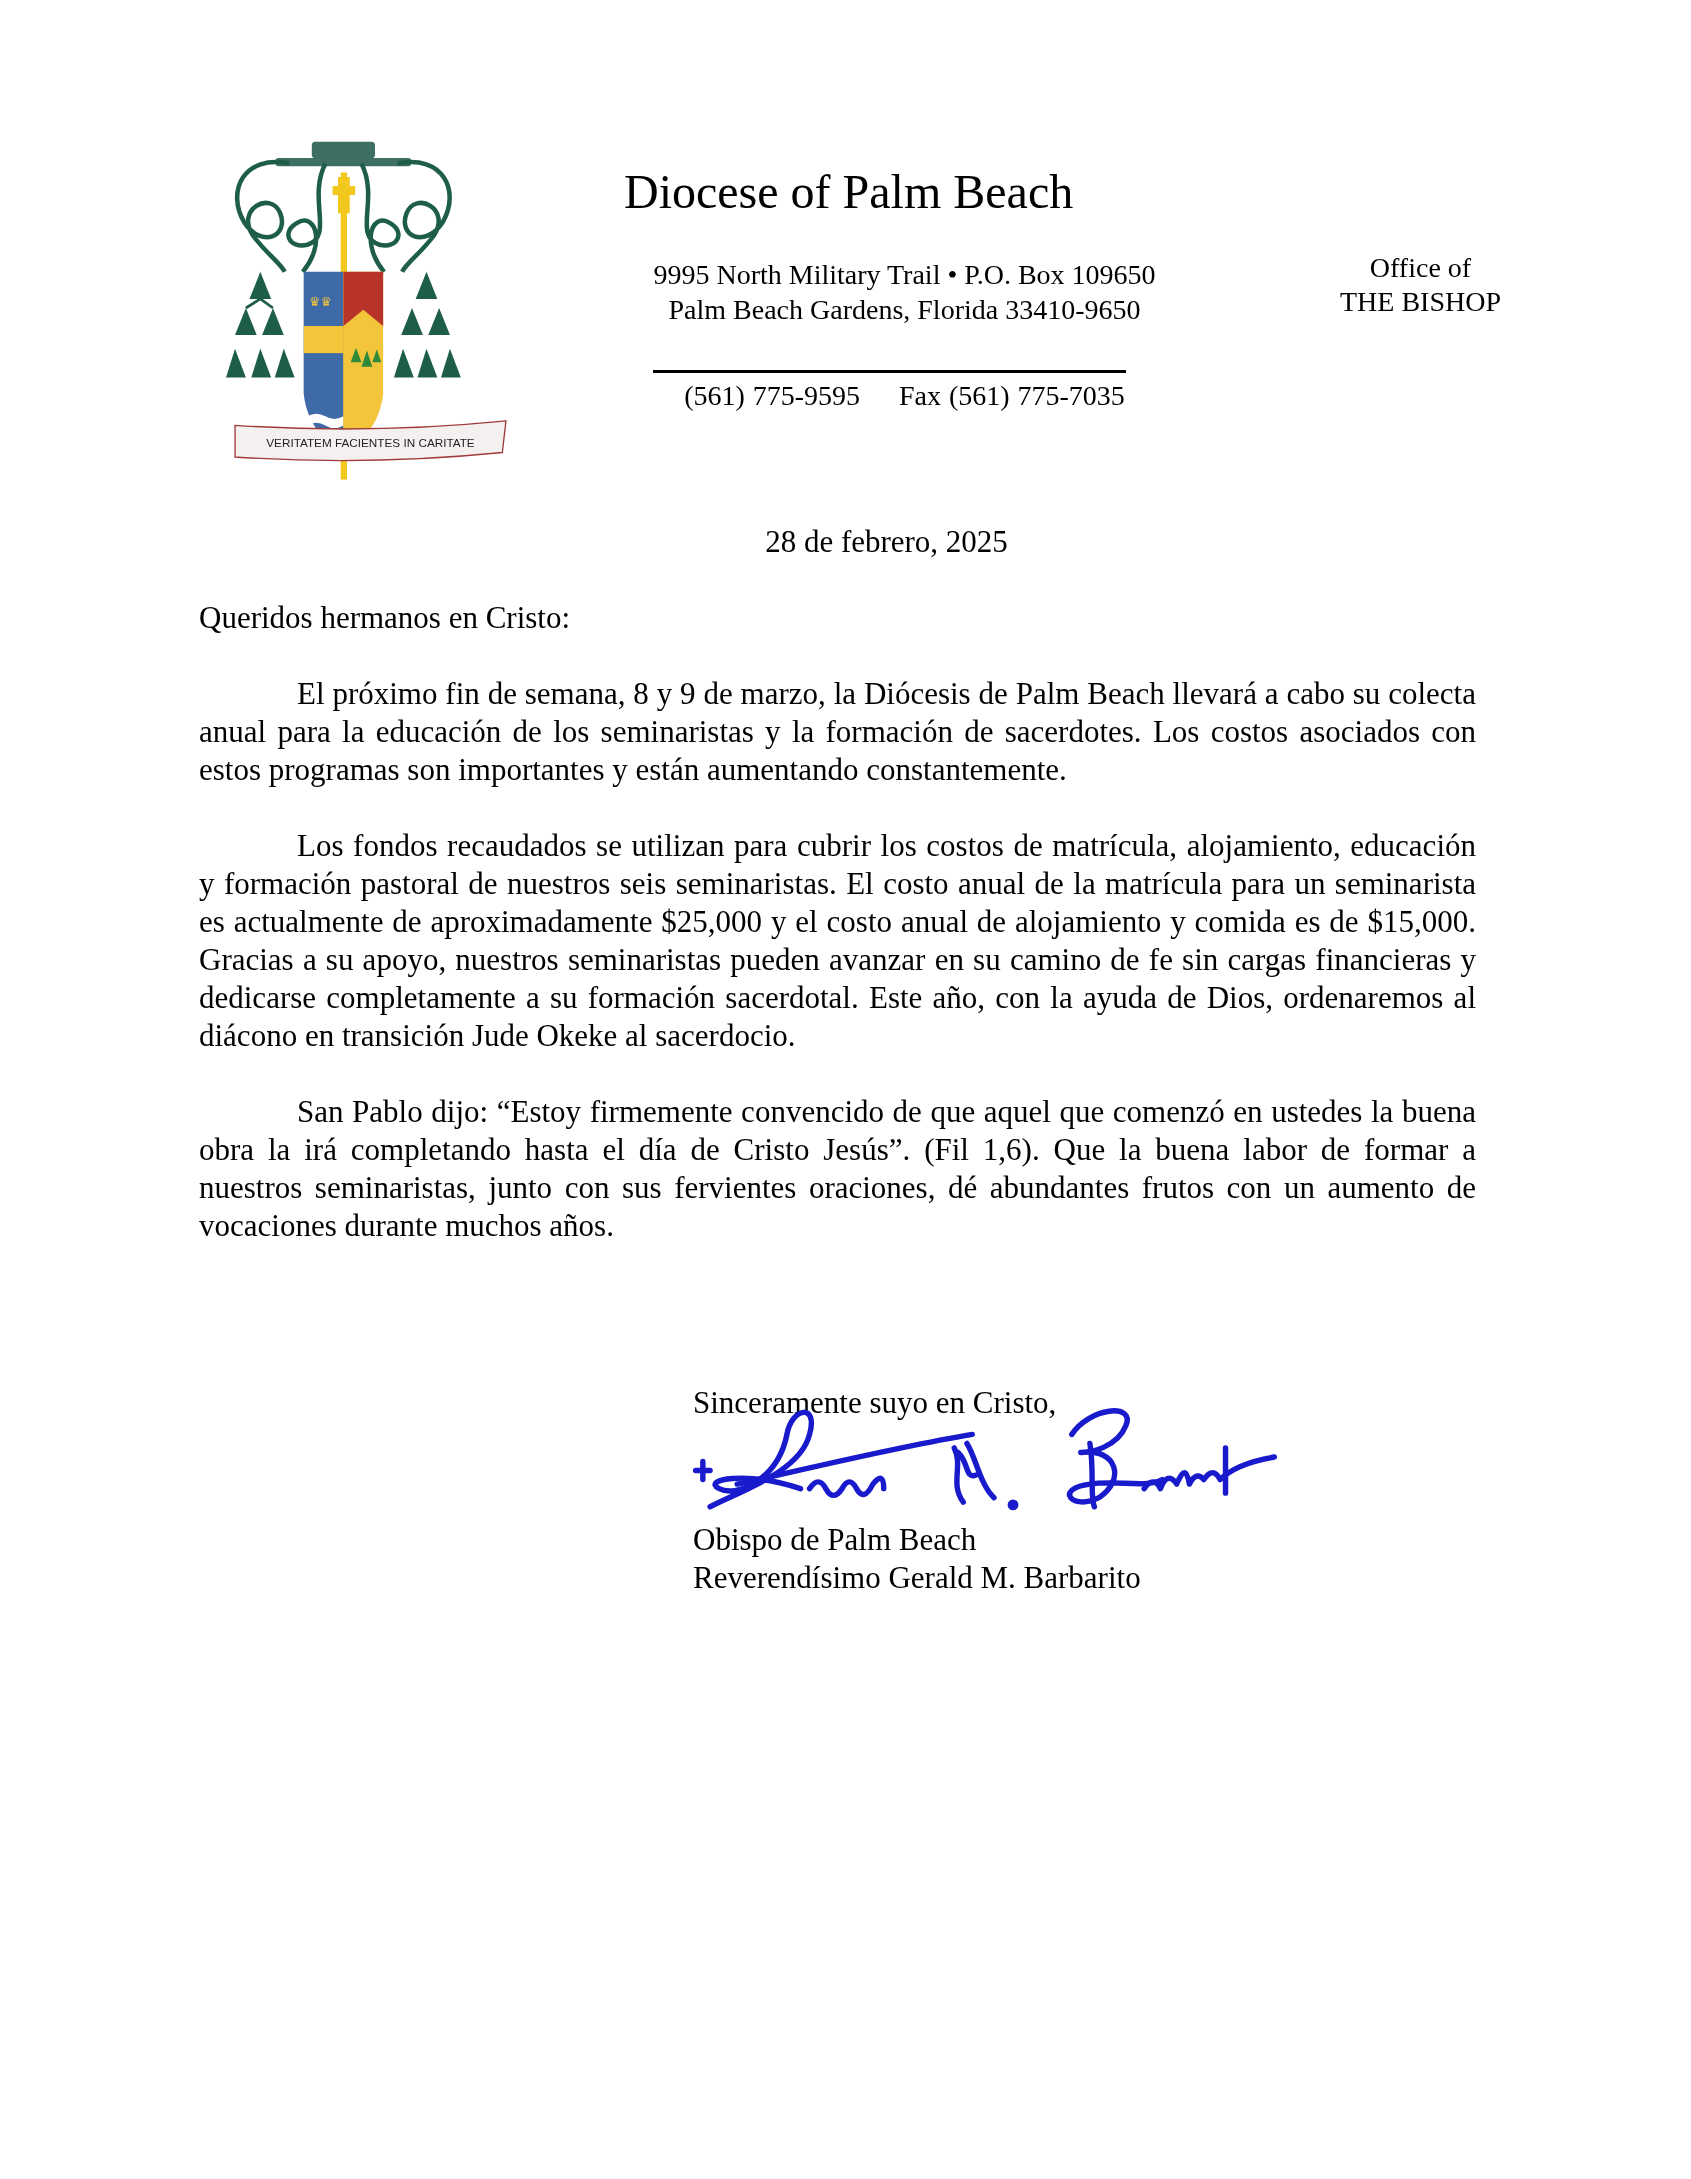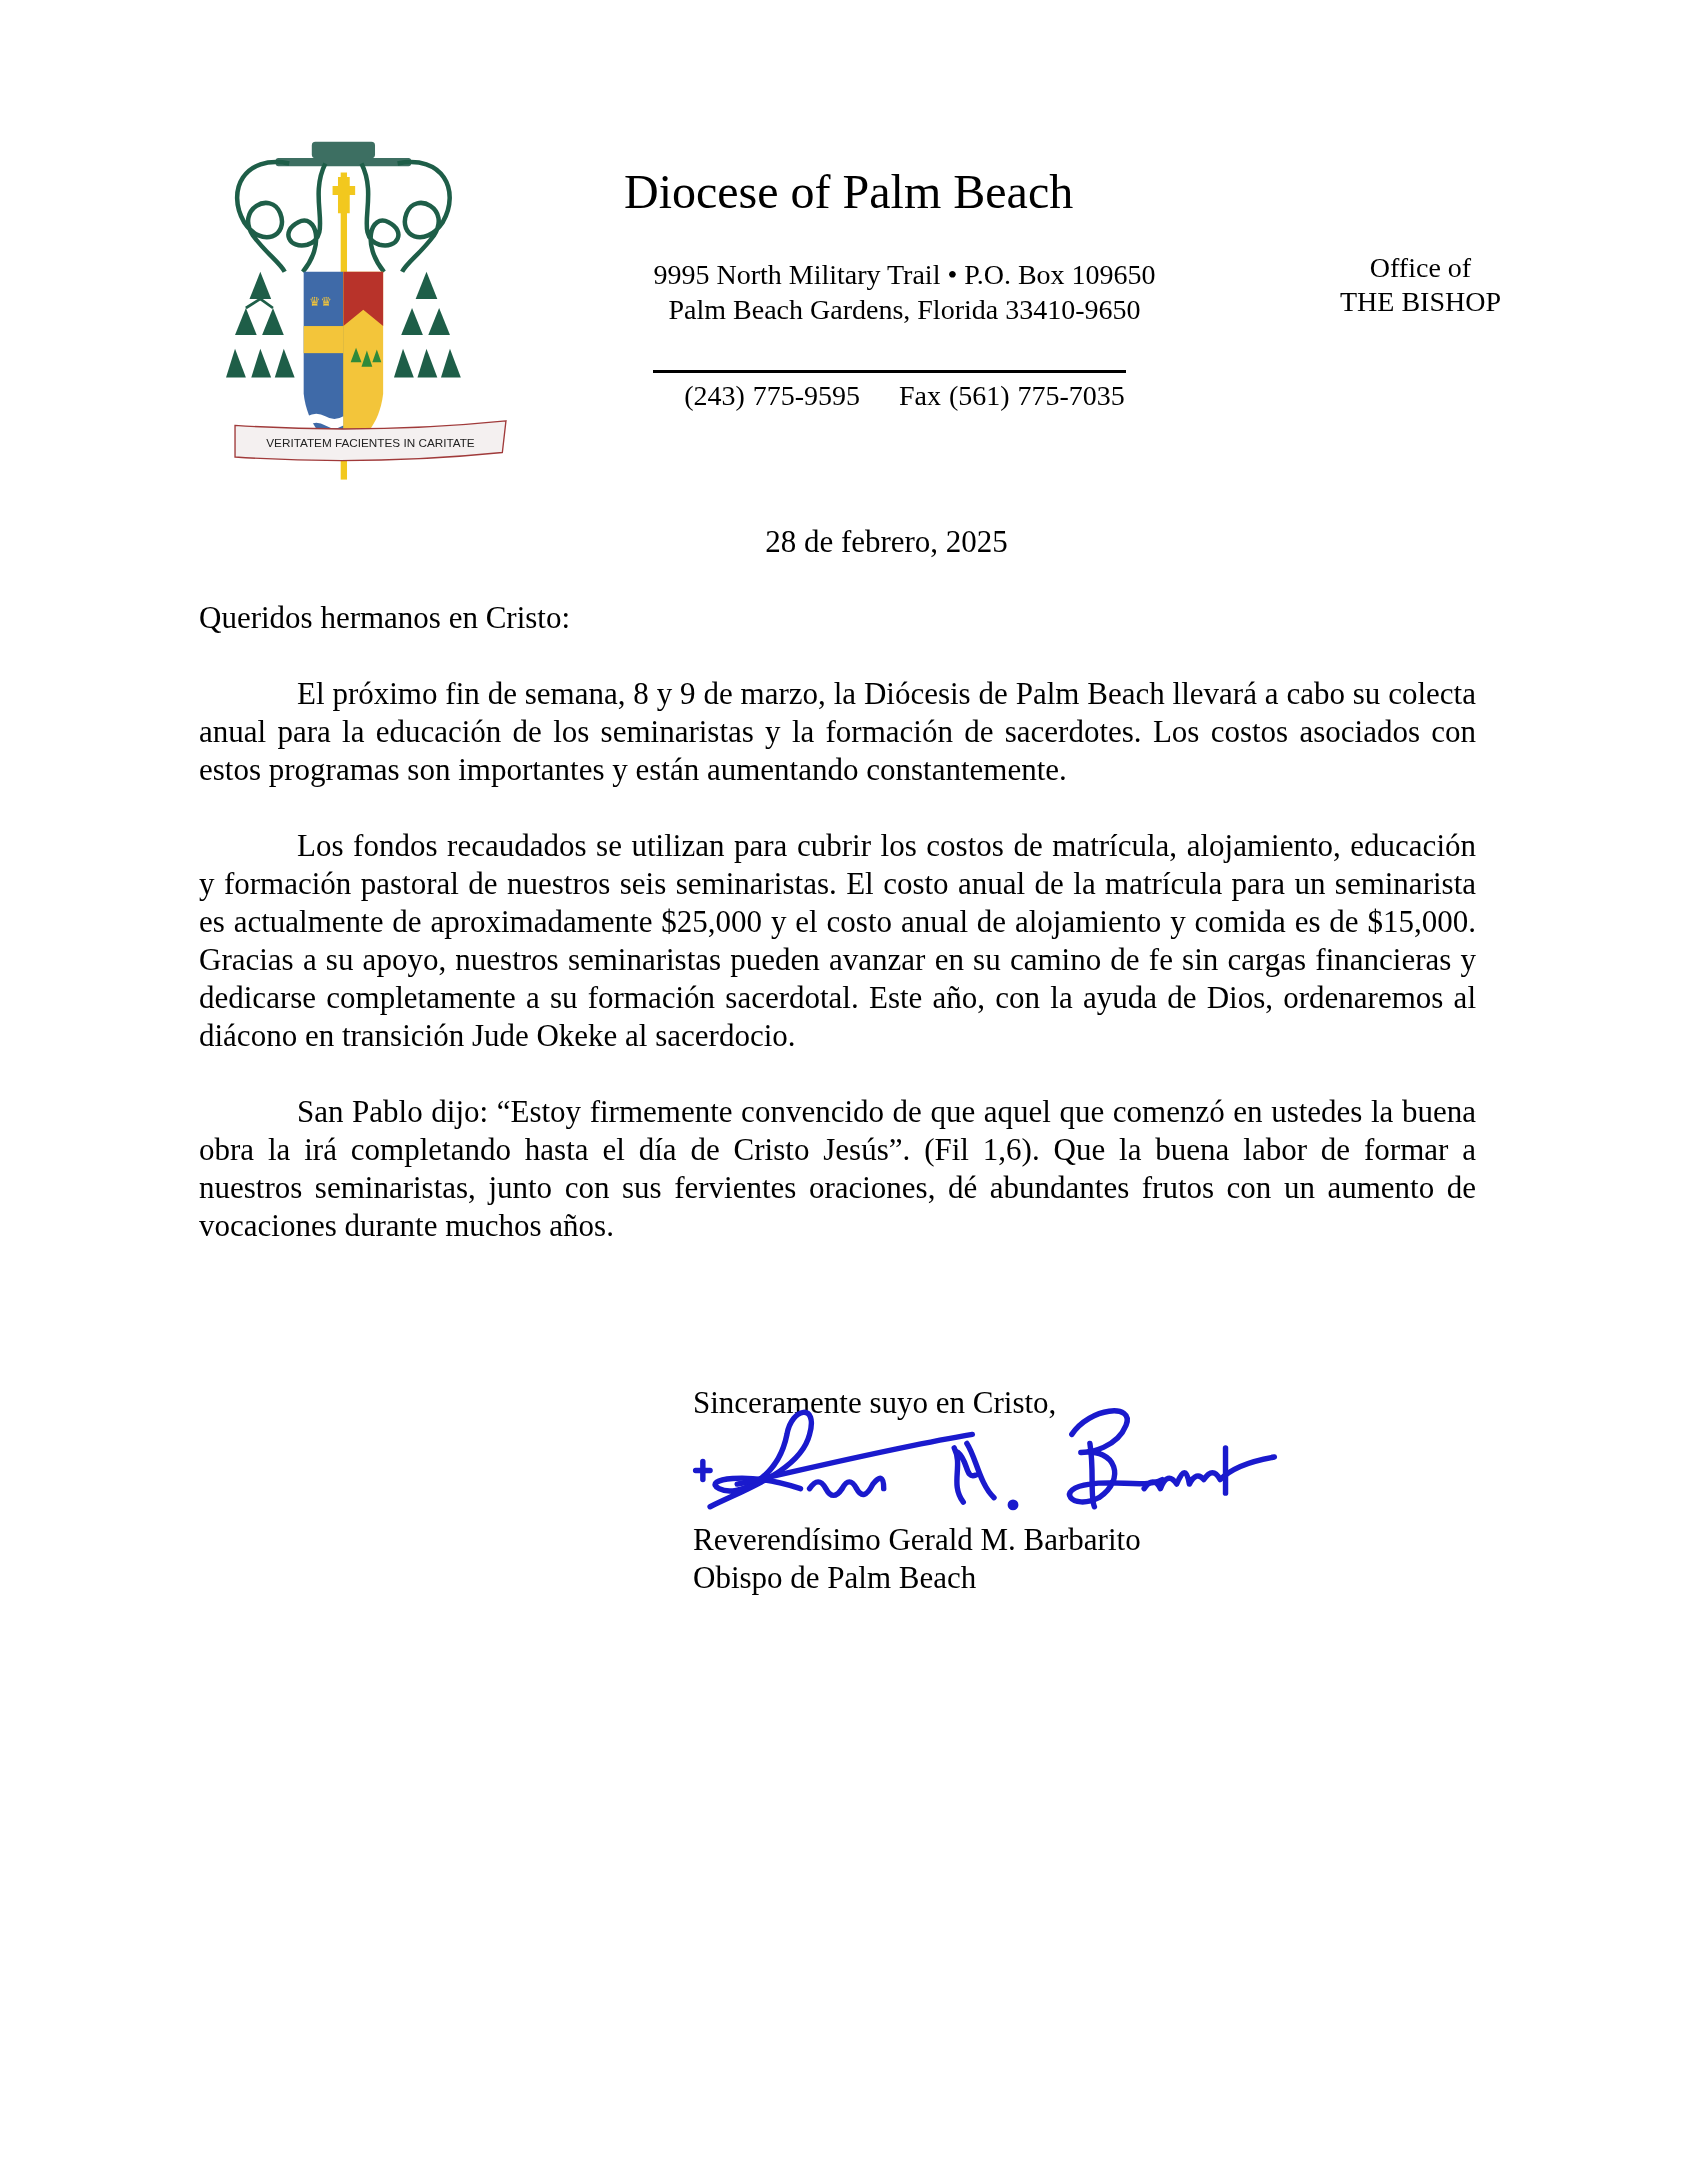--- a/index.html
+++ b/index.html
@@ -76,21 +76,21 @@
 <div class="abs addr">
   <div>9995 North Military Trail • P.O. Box 109650</div>
   <div>Palm Beach Gardens, Florida 33410-9650</div>
 </div>
 <div class="abs office">
   <div>Office of</div>
   <div>THE BISHOP</div>
 </div>
 <div class="abs rule"></div>
 <div class="abs phones">
-  <span>(243) 775-9595</span><span>Fax (561) 775-7035</span>
+  <span>(561) 775-9595</span><span>Fax (561) 775-7035</span>
 </div>
 
 <div class="abs date">28 de febrero, 2025</div>
 
 <div class="abs body">
   <p>Queridos hermanos en Cristo:</p>
   <p class="indent">El próximo fin de semana, 8 y 9 de marzo, la Diócesis de Palm Beach llevará a cabo su colecta anual para la educación de los seminaristas y la formación de sacerdotes. Los costos asociados con estos programas son importantes y están aumentando constantemente.</p>
   <p class="indent">Los fondos recaudados se utilizan para cubrir los costos de matrícula, alojamiento, educación y formación pastoral de nuestros seis seminaristas. El costo anual de la matrícula para un seminarista es actualmente de aproximadamente $25,000 y el costo anual de alojamiento y comida es de $15,000. Gracias a su apoyo, nuestros seminaristas pueden avanzar en su camino de fe sin cargas financieras y dedicarse completamente a su formación sacerdotal. Este año, con la ayuda de Dios, ordenaremos al diácono en transición Jude Okeke al sacerdocio.</p>
   <p class="indent">San Pablo dijo: “Estoy firmemente convencido de que aquel que comenzó en ustedes la buena obra la irá completando hasta el día de Cristo Jesús”. (Fil 1,6). Que la buena labor de formar a nuestros seminaristas, junto con sus fervientes oraciones, dé abundantes frutos con un aumento de vocaciones durante muchos años.</p>
 </div>
@@ -106,16 +106,16 @@
     <path d="M290 55 c10 20 -5 40 10 60 m-6 -55 c12 10 8 30 20 25 m-10 -35 c10 15 14 45 30 60"></path>
     <circle cx="355" cy="118" r="3" fill="#1a1acd"></circle>
     <path d="M420 40 C440 10 490 5 480 30 C470 55 440 60 430 60 M430 60 C470 55 480 90 450 110 C420 125 400 100 440 95 C470 90 500 100 520 90"></path>
     <path d="M440 50 c5 30 0 60 5 70"></path>
     <path d="M500 100 q10 -15 18 0 q8 -20 18 -5 q10 -25 14 0 q8 -15 16 -5 q10 -15 18 0 c10 -10 30 -20 60 -25"></path>
     <path d="M590 55 v50"></path>
   </g>
 </svg>
 
 <div class="abs signame">
+  <div>Obispo de Palm Beach</div>
   <div>Reverendísimo Gerald M. Barbarito</div>
-  <div>Obispo de Palm Beach</div>
 </div>
 
 
 </body></html>

